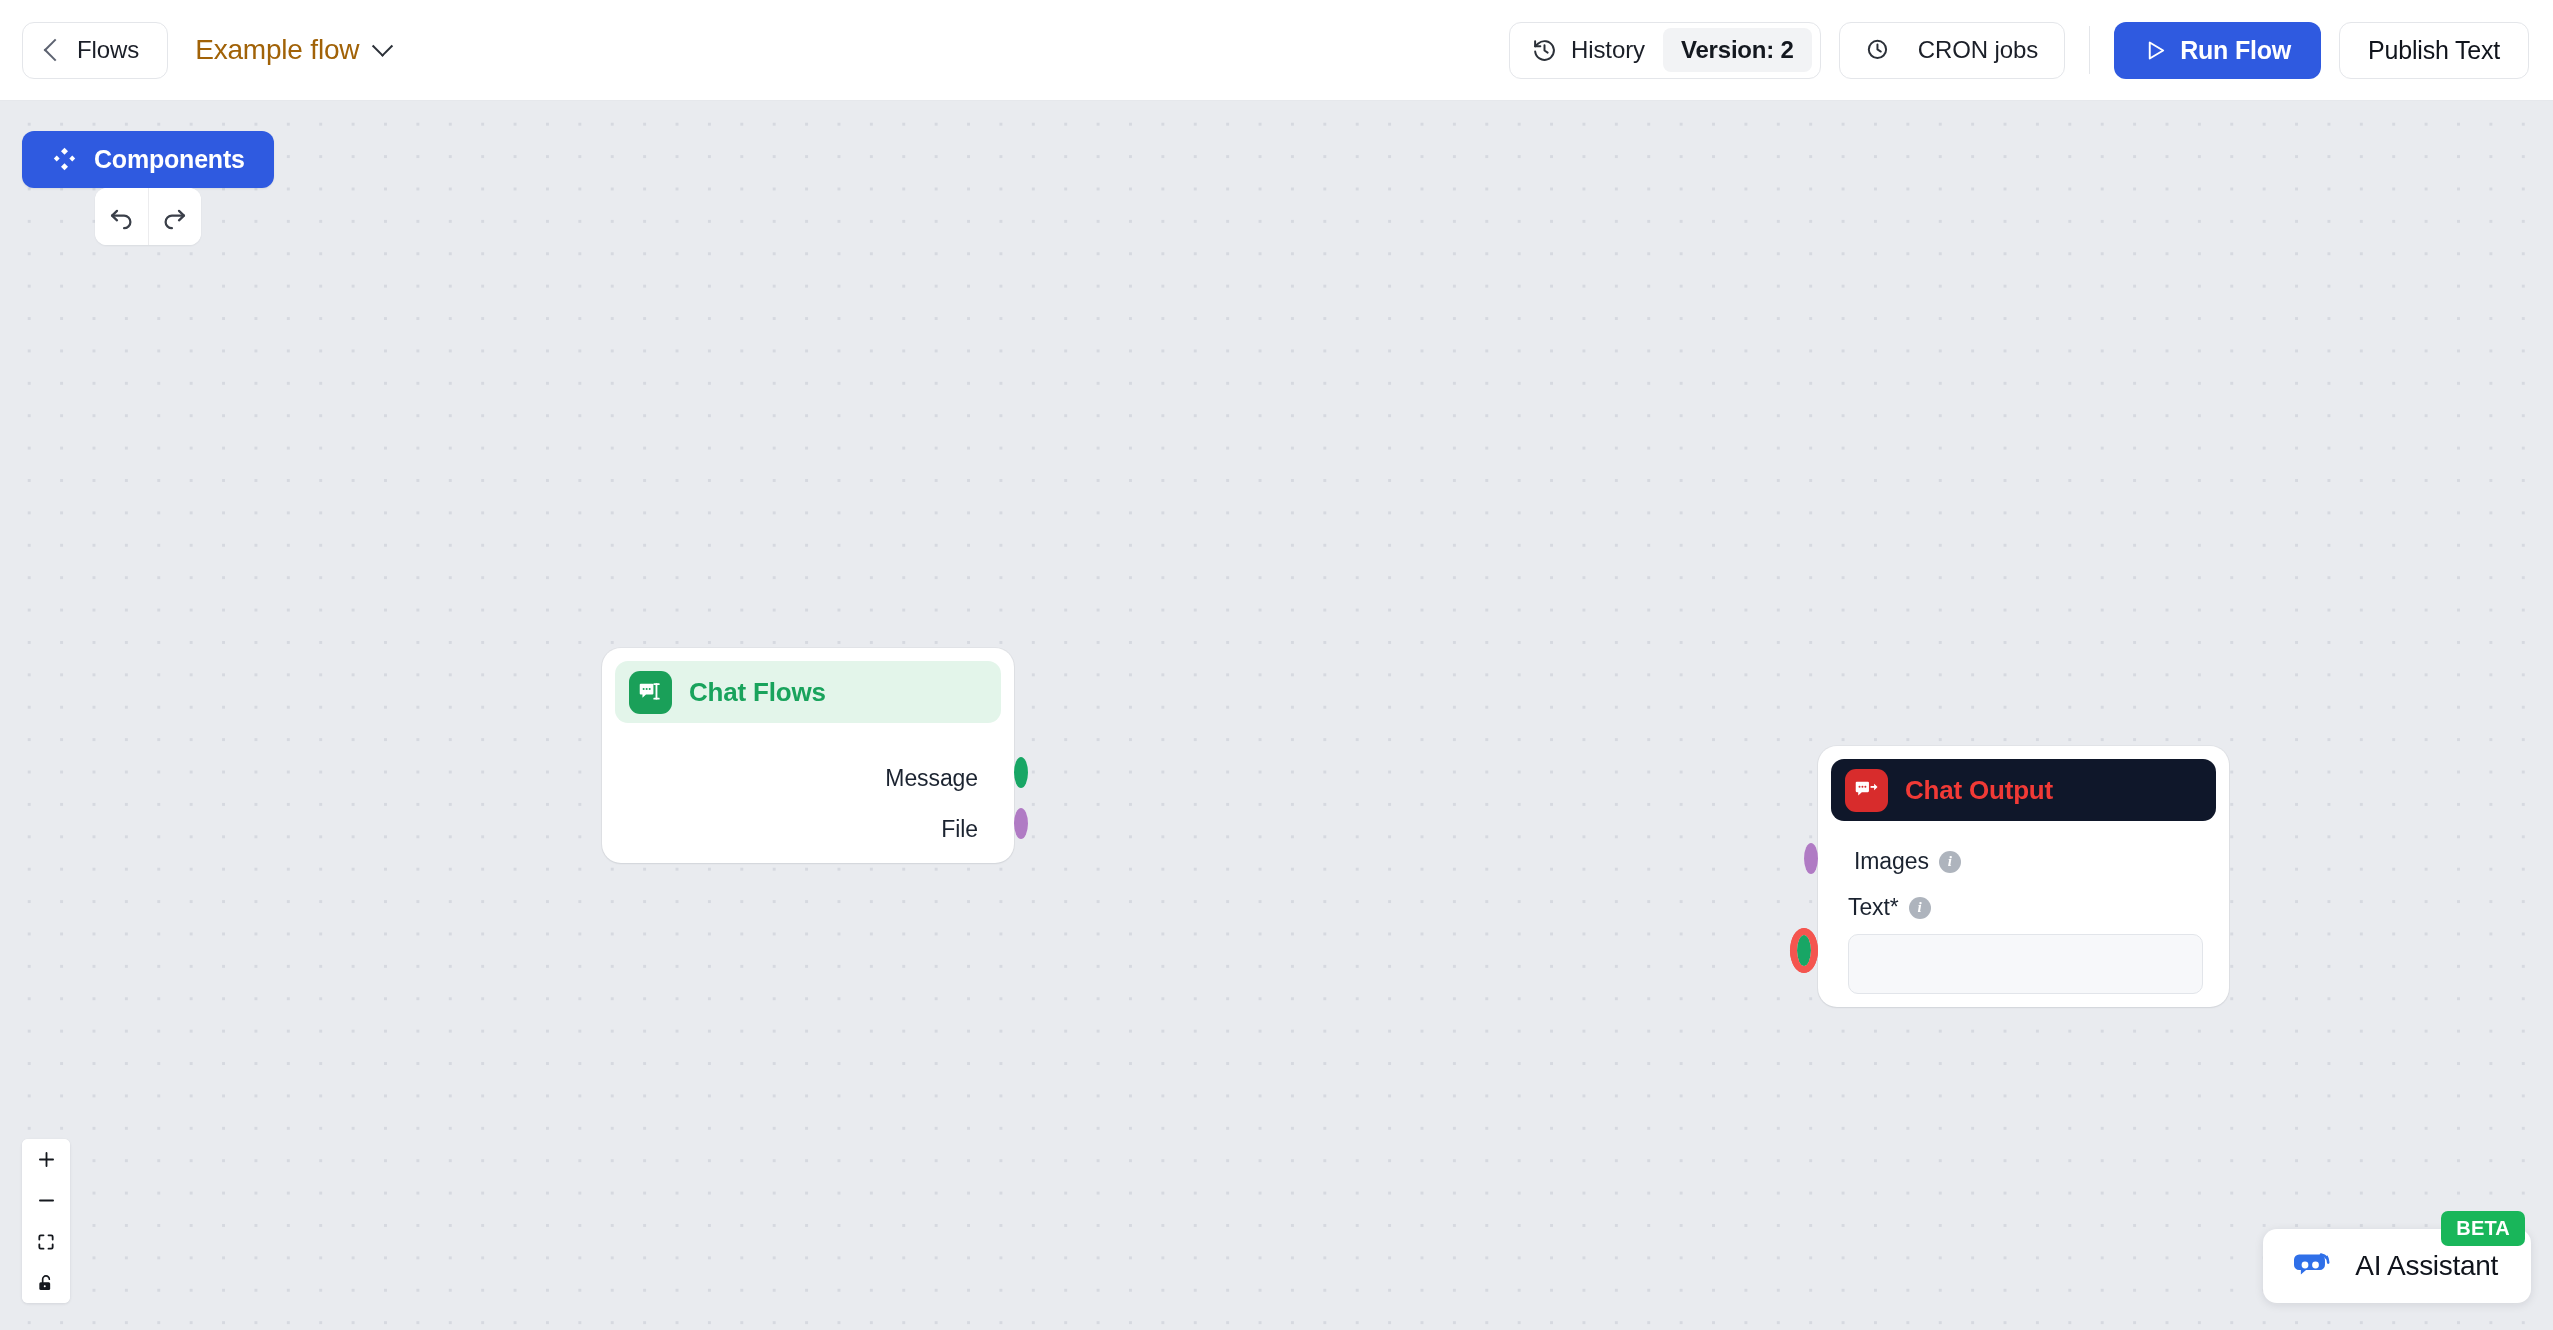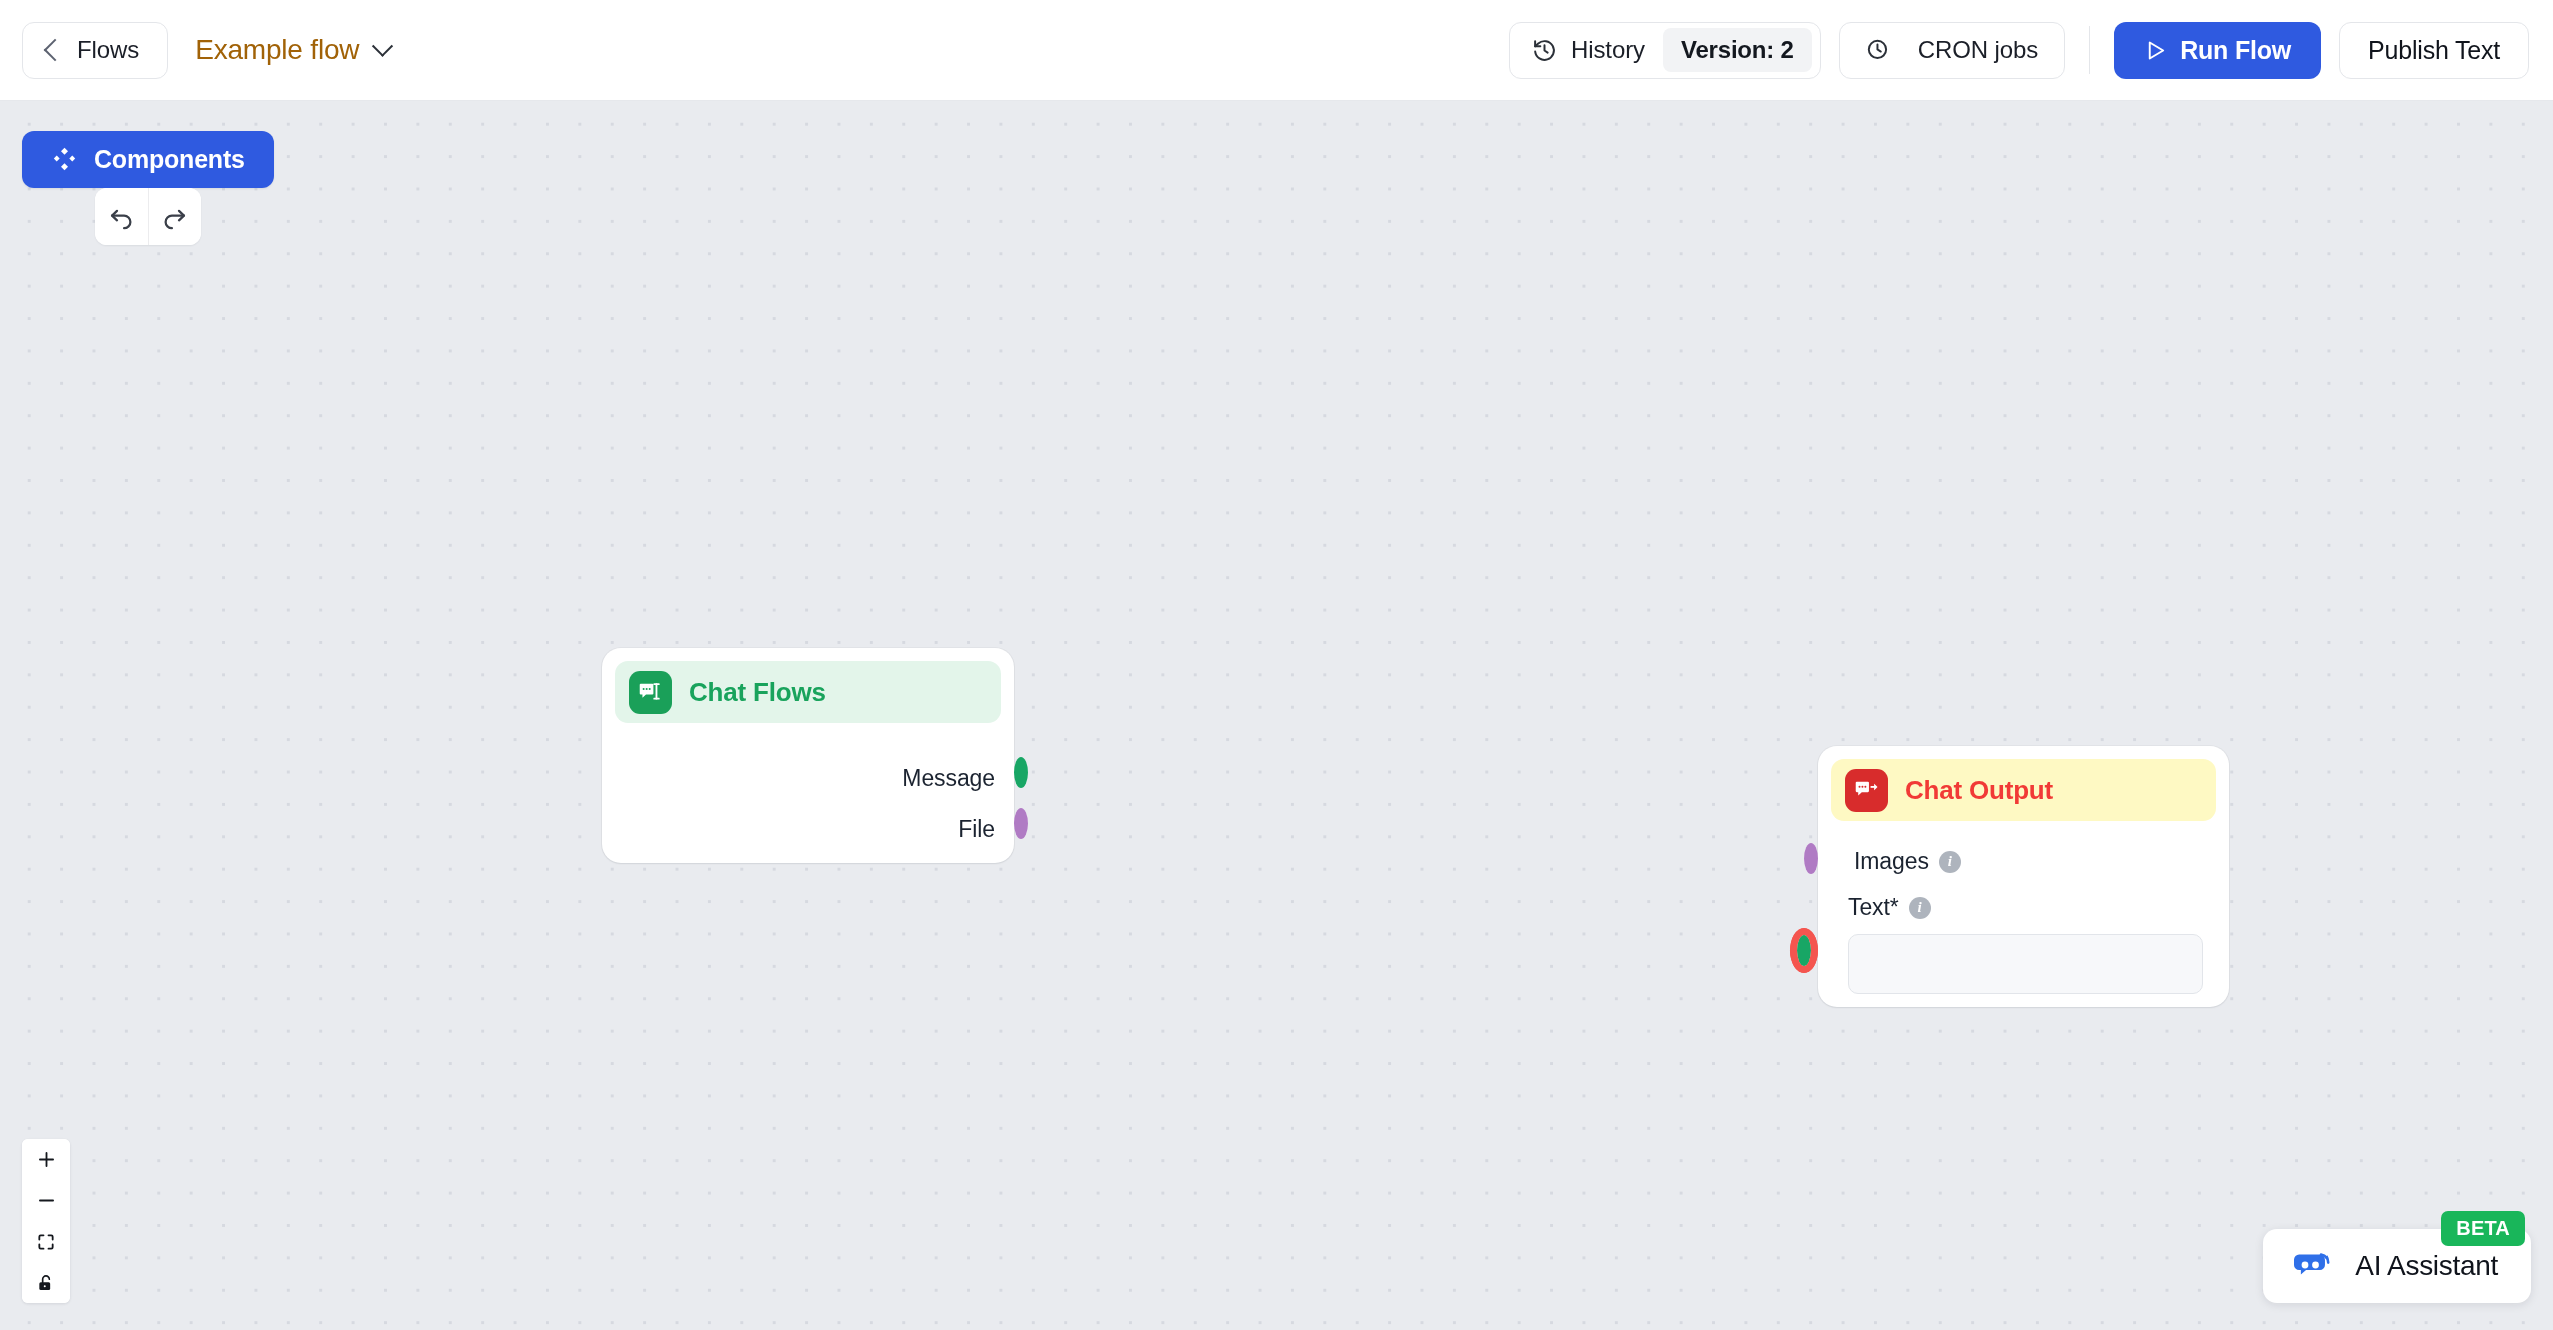--- a/index.html
+++ b/index.html
@@ -285,21 +285,21 @@
   .icon-green { background: #1aa059; }
   .title-green { color: #19a35c; }
 
   .port-row {
     display: flex;
     align-items: center;
     justify-content: flex-end;
     position: absolute;
     right: 0;
     height: 34px;
-    padding-right: 0;
+    padding-right: 17px;
   }
   .port-label {
     font-size: 23px;
     color: #1b2330;
     letter-spacing: -0.1px;
     margin-right: 19px;
   }
 
   .handle {
     width: 28px; height: 28px;
@@ -327,21 +327,21 @@
     box-shadow: 0 0 0 7px #f4554f;
   }
 
   
   #node-chat-output {
     left: 1818px;
     top: 645px;
     width: 411px;
     height: 261px;
   }
-  .hdr-red { background: #fef9c3; }
+  .hdr-red { background: #0f172a; }
   .icon-red { background: #d82c2c; }
   .title-red { color: #f13a36; }
 
   .field-label-row {
     display: flex;
     align-items: center;
     gap: 10px;
   }
   .field-label {
     font-size: 23px;

